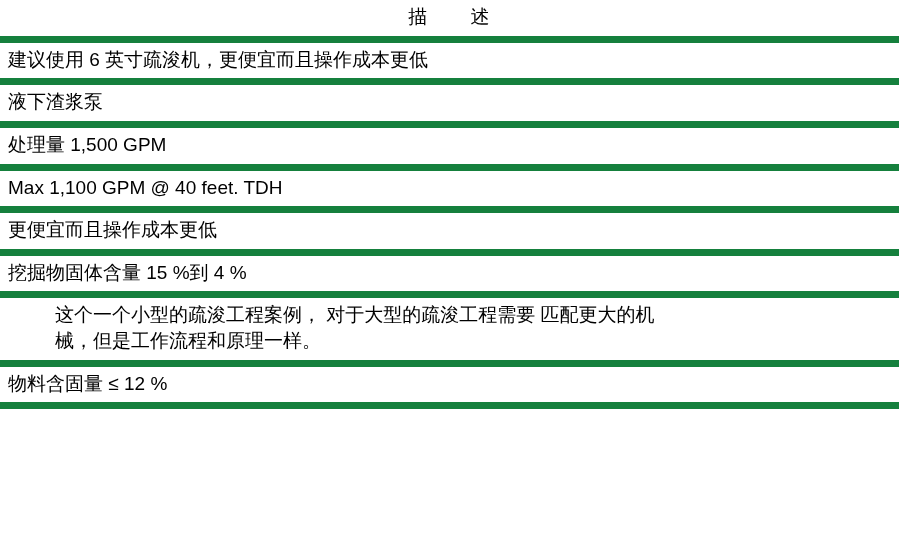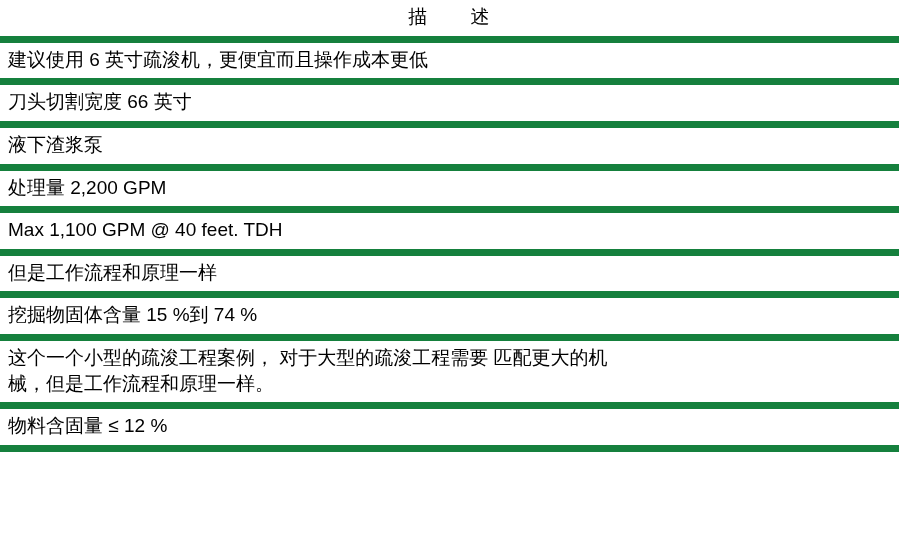--- a/index.html
+++ b/index.html
@@ -50,52 +50,50 @@
     border-left: none !important;
     border-right: none !important;
   }
   .multiline {
     line-height: 1.45;
     padding-top: 6px;
     padding-bottom: 6px;
   }
   .multiline .ln {
     display: block;
+    margin-left: 47px;
   }
 </style>
 </head>
 <body>
 
 <table class="doc-table">
   <tbody>
     <tr>
       <td class="header-cell">
         <span class="hdr-inner">描</span><span class="hdr-gap"></span><span class="hdr-inner">述</span>
       </td>
     </tr>
     <tr>
       <td class="row-cell">建议使用 6 英寸疏浚机，更便宜而且操作成本更低</td>
     </tr>
     <tr>
-      <td class="row-cell">刀头切割宽度 66 英寸</td>
-    </tr>
-    <tr>
       <td class="row-cell">液下渣浆泵</td>
     </tr>
     <tr>
-      <td class="row-cell">处理量 2,200 GPM</td>
+      <td class="row-cell">处理量 1,500 GPM</td>
     </tr>
     <tr>
       <td class="row-cell">Max 1,100 GPM @ 40 feet. TDH</td>
     </tr>
     <tr>
-      <td class="row-cell">但是工作流程和原理一样</td>
+      <td class="row-cell">更便宜而且操作成本更低</td>
     </tr>
     <tr>
-      <td class="row-cell">挖掘物固体含量 15 %到 74 %</td>
+      <td class="row-cell">挖掘物固体含量 15 %到 4 %</td>
     </tr>
     <tr>
       <td class="row-cell multiline">
         <span class="ln">这个一个小型的疏浚工程案例，  对于大型的疏浚工程需要 匹配更大的机</span>
         <span class="ln">械，但是工作流程和原理一样。</span>
       </td>
     </tr>
     <tr>
       <td class="row-cell">物料含固量 ≤  12 %</td>
     </tr>

